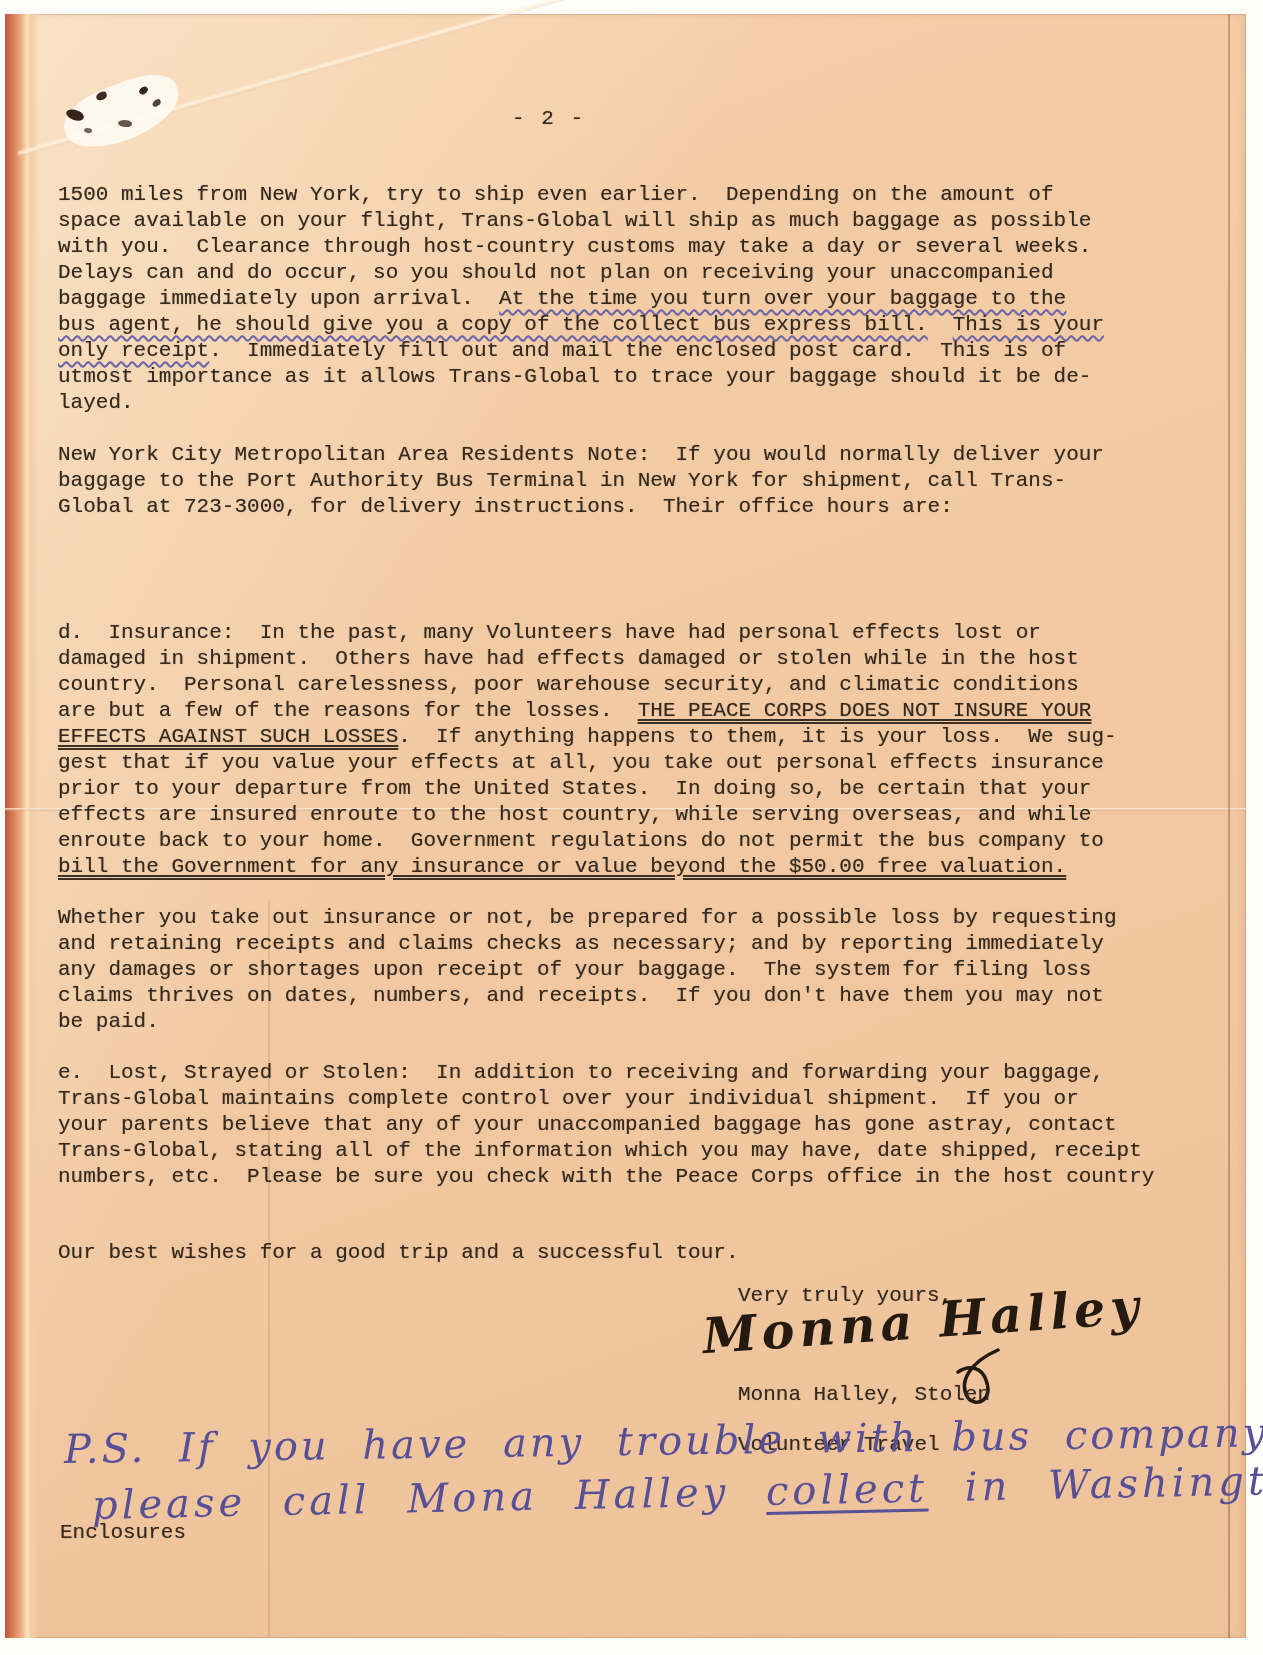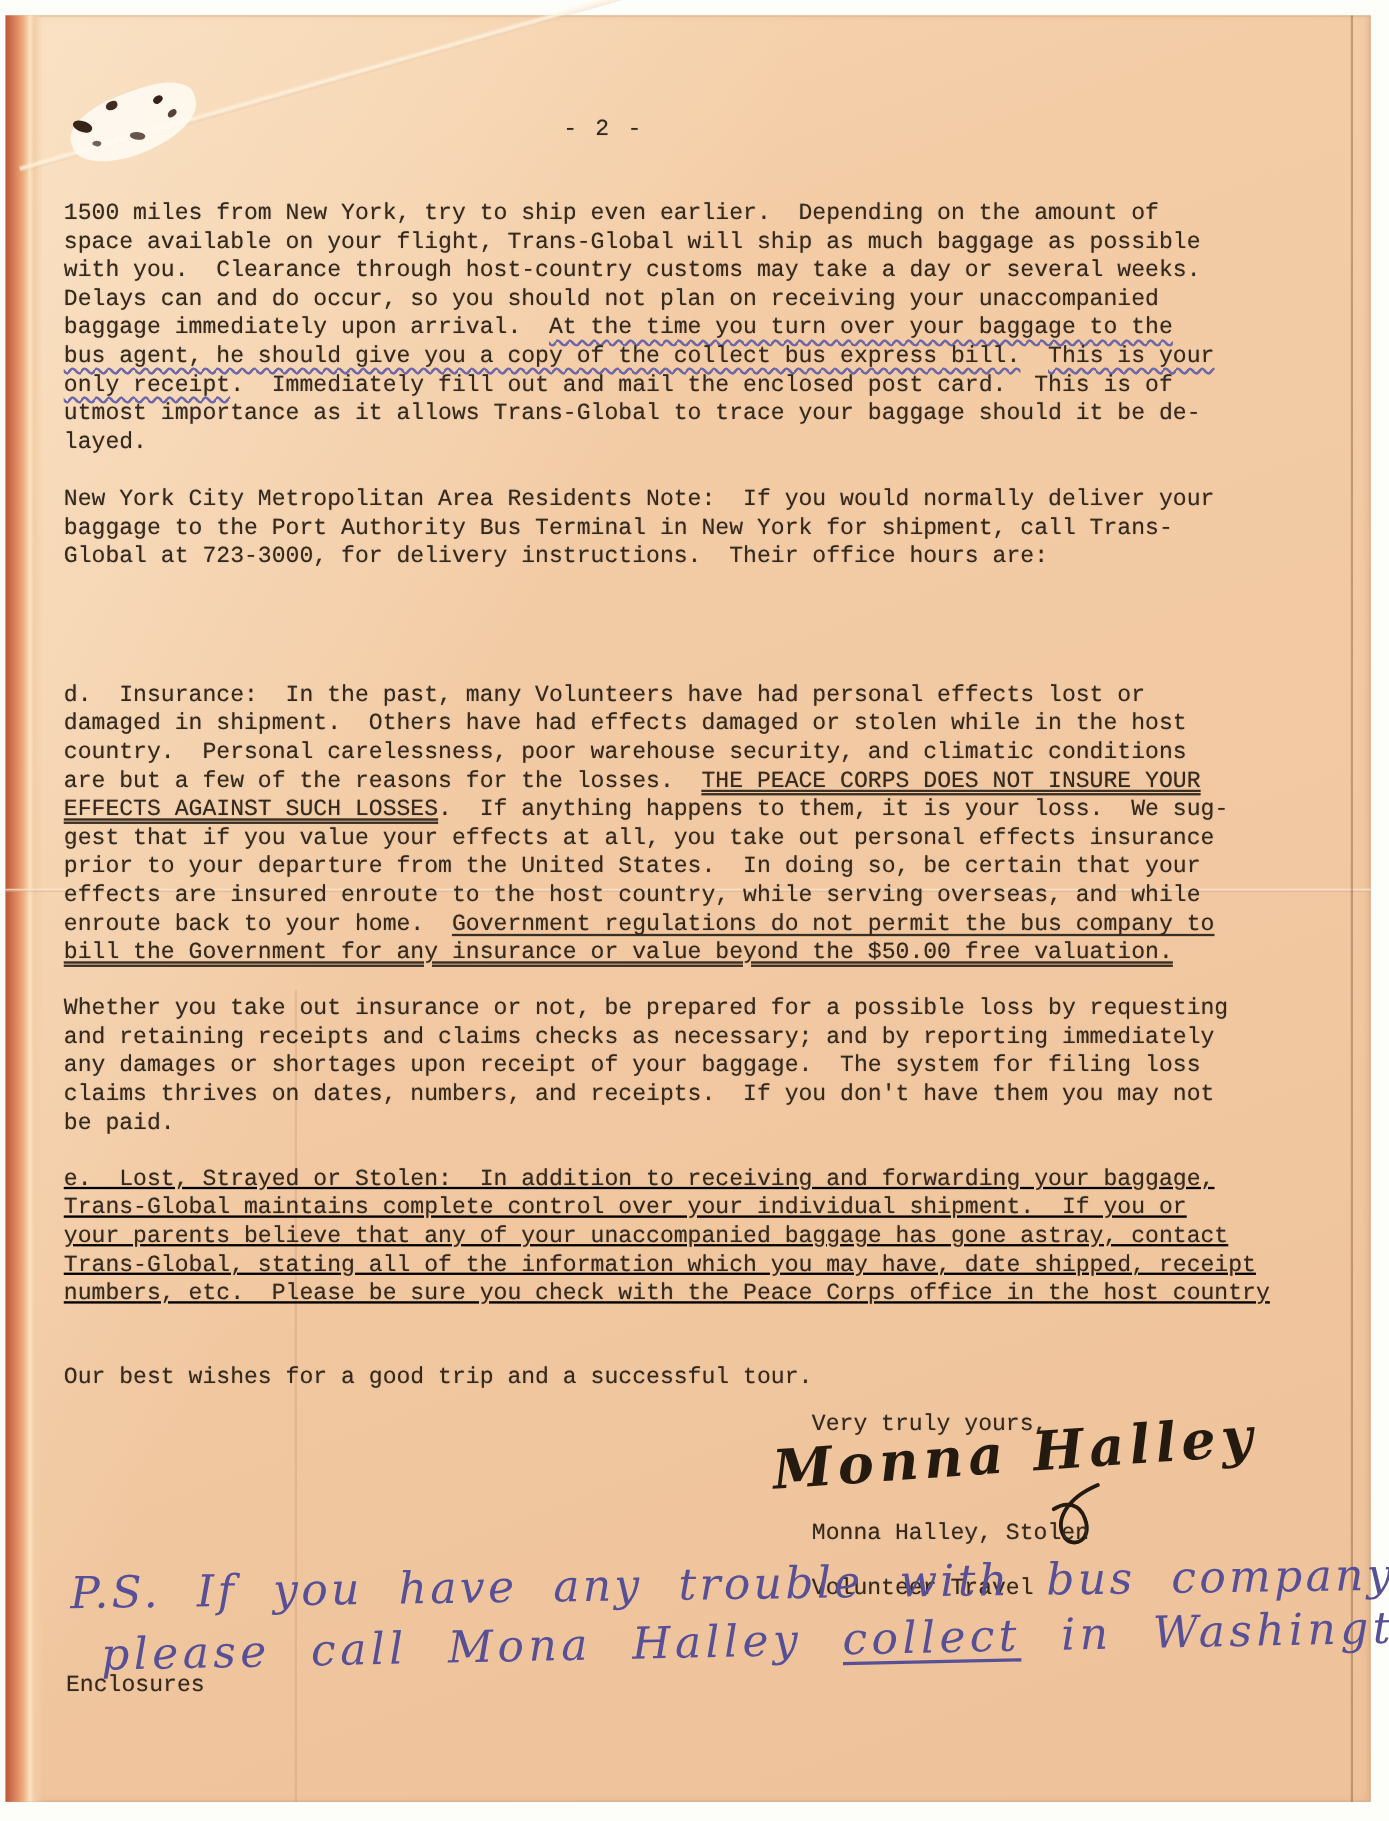--- a/index.html
+++ b/index.html
@@ -52,21 +52,20 @@
     text-shadow:0 0 1px rgba(51,41,30,0.45);
   }
   .u-pen{
     text-decoration:underline;
     text-decoration-style:wavy;
     text-decoration-color:var(--pen,#6c66b0);
     text-decoration-thickness:2px;
     text-underline-offset:5px;
   }
   .u-typed{
-    text-decoration:underline;
     text-decoration-color:rgba(48,38,28,0.9);
     text-decoration-thickness:2px;
     text-underline-offset:4px;
     text-align:right;
   }
   .u-typed2{
     text-decoration:underline;
     text-decoration-style:double;
     text-decoration-color:rgba(48,38,28,0.9);
     text-underline-offset:3px;
@@ -174,21 +173,21 @@
       <div class="tline"><span>enroute back to your home.  </span><span class="u-typed">Government regulations do not permit the bus company to</span></div>
       <div class="tline"><span class="u-typed2">bill the Government for any insurance or value beyond the $50.00 free valuation.</span></div>
     </div>
   <div class="tblock" style="left:58px;top:905px;">
       <div class="tline"><span>Whether you take out insurance or not, be prepared for a possible loss by requesting</span></div>
       <div class="tline"><span>and retaining receipts and claims checks as necessary; and by reporting immediately</span></div>
       <div class="tline"><span>any damages or shortages upon receipt of your baggage.  The system for filing loss</span></div>
       <div class="tline"><span>claims thrives on dates, numbers, and receipts.  If you don't have them you may not</span></div>
       <div class="tline"><span>be paid.</span></div>
     </div>
-  <div class="tblock" style="left:58px;top:1060px;text-decoration:underline;">
+  <div class="tblock" style="left:58px;top:1060px;">
       <div class="tline"><span>e.  Lost, Strayed or Stolen:  In addition to receiving and forwarding your baggage,</span></div>
       <div class="tline"><span>Trans-Global maintains complete control over your individual shipment.  If you or</span></div>
       <div class="tline"><span>your parents believe that any of your unaccompanied baggage has gone astray, contact</span></div>
       <div class="tline"><span>Trans-Global, stating all of the information which you may have, date shipped, receipt</span></div>
       <div class="tline"><span>numbers, etc.  Please be sure you check with the Peace Corps office in the host country</span></div>
     </div>
   <div class="tblock" style="left:58px;top:1240px;">
       <div class="tline"><span>Our best wishes for a good trip and a successful tour.</span></div>
     </div>
 

